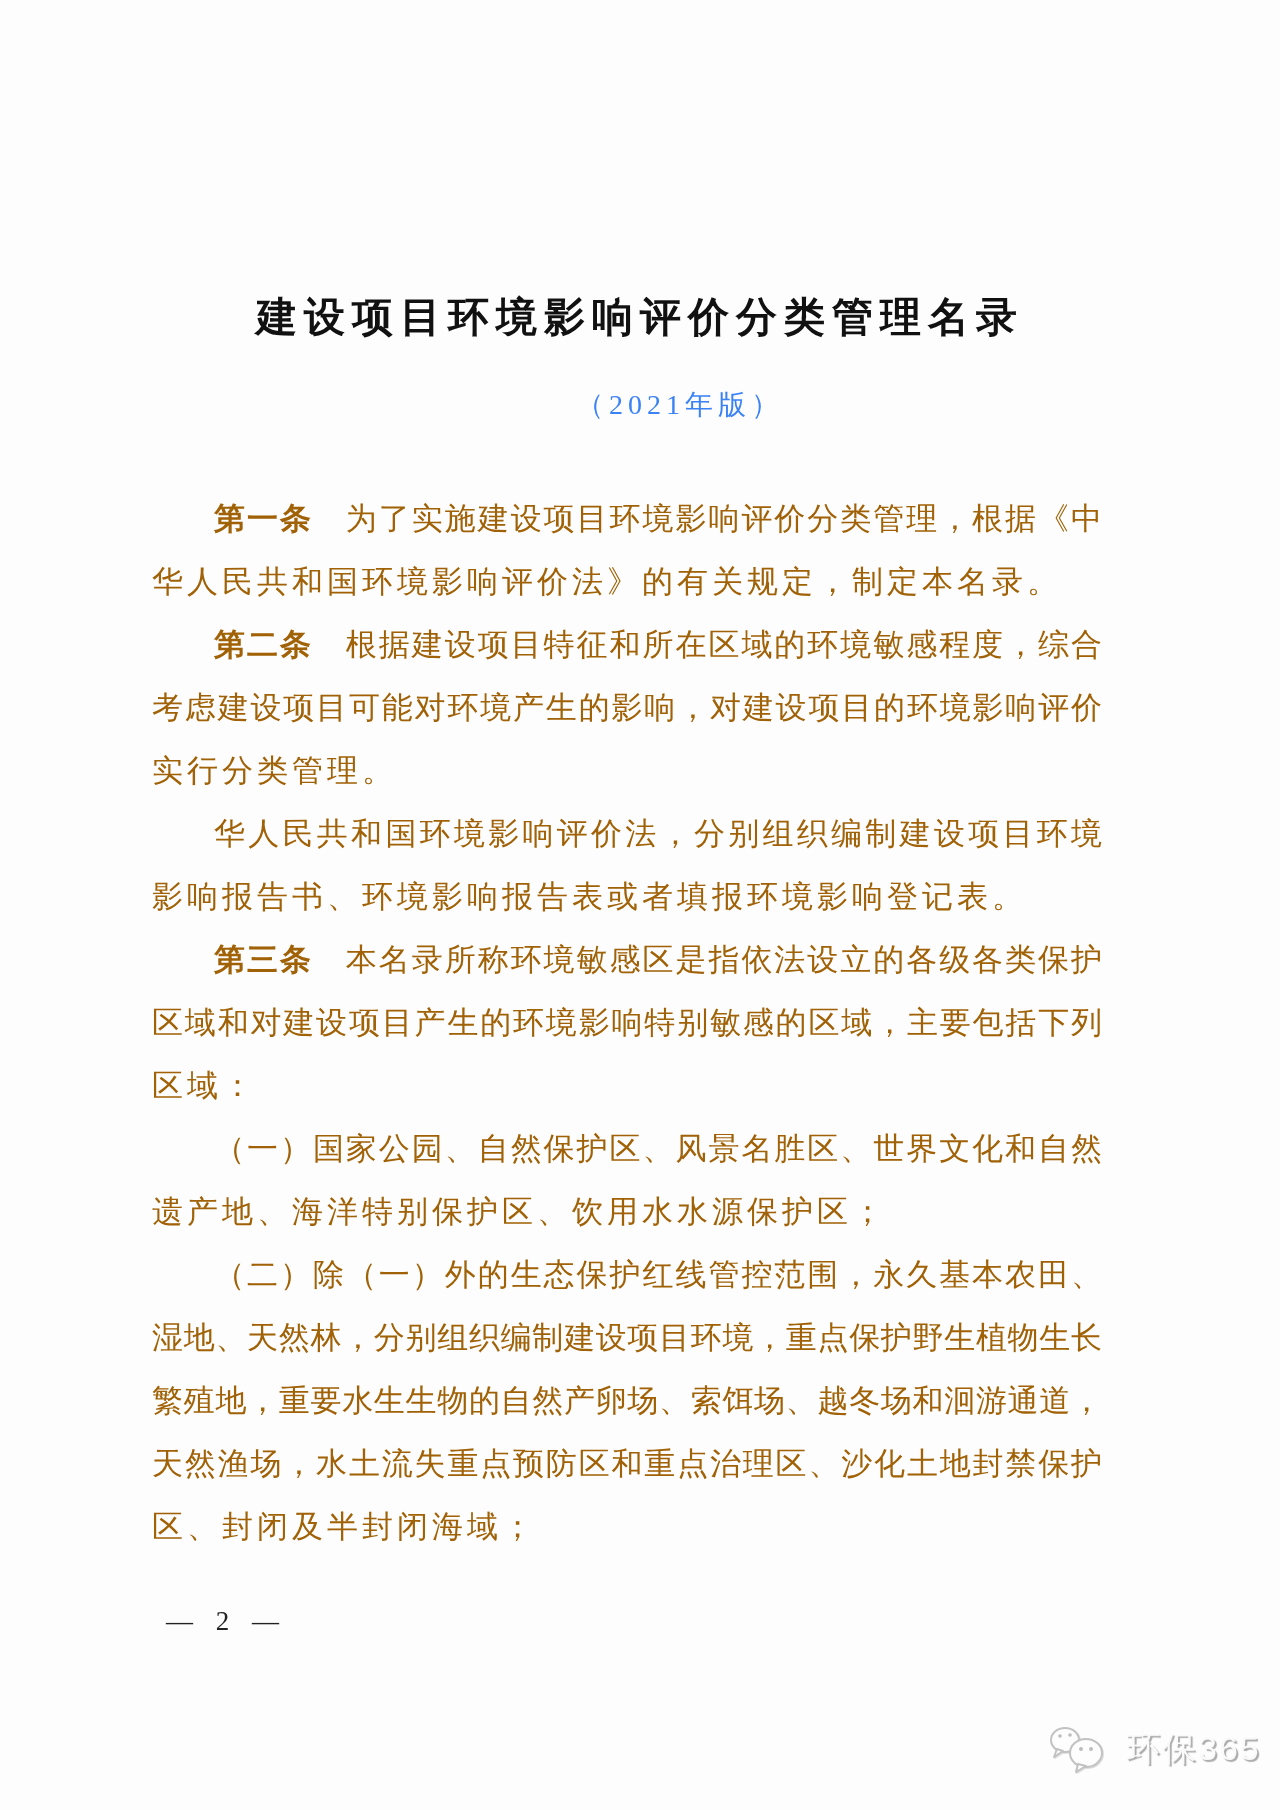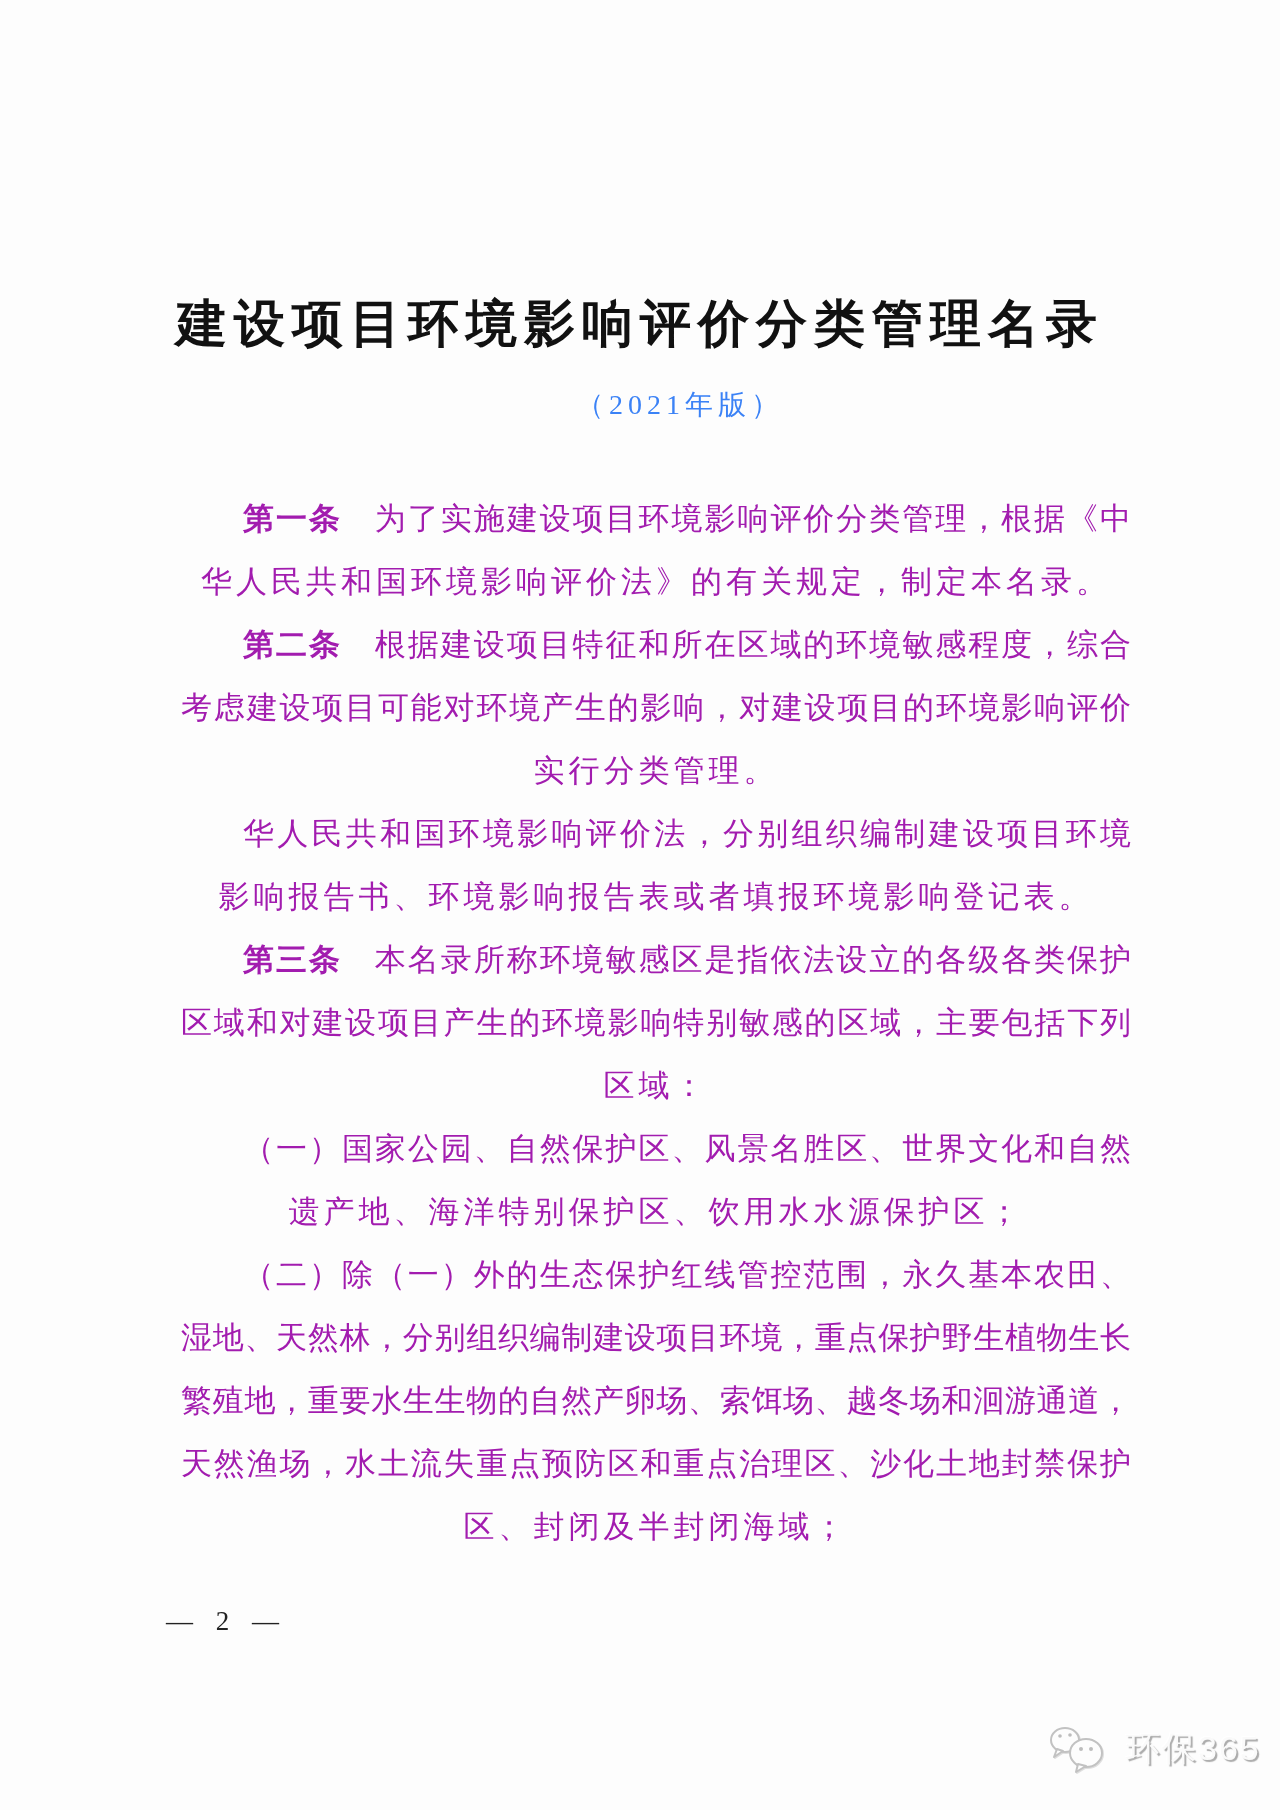--- a/index.html
+++ b/index.html
@@ -9,51 +9,51 @@
     background:#fdfdfd;
     overflow:hidden;
     color:#1a1a1a;
     font-family:"Liberation Serif","DejaVu Serif",serif;
   }
   .doc-title{
     position:absolute;top:290px;left:0;width:1280px;
     text-align:center;
     font-family:"Liberation Sans","DejaVu Sans",sans-serif;
     font-weight:700;
-    font-size:51px;
+    font-size:41px;
     letter-spacing:7px;
     color:#111111;
     white-space:nowrap;
   }
   .doc-subtitle{
     position:absolute;top:386px;left:0;width:1280px;
     text-align:center;
     font-size:28px;
     letter-spacing:5px;
     color:#3b82f6;
     white-space:nowrap;
     padding-left:40px;
   }
   .body-text{
-    position:absolute;left:181px;top:487px;width:950px;
+    position:absolute;left:152px;top:487px;width:950px;
     font-size:31px;
-    color:#a21caf;
+    color:#a16207;
   }
   .line{
     height:63px;
     line-height:63px;
     white-space:nowrap;
   }
   .fill{
     text-align:justify;
     text-align-last:justify;
     white-space:normal;
   }
   .endline{
-    text-align:center;
+    text-align:left;
     letter-spacing:4px;
   }
   .indent{
     text-indent:62px;
   }
   .art{
     font-weight:700;
   }
   .page-number{
     position:absolute;left:166px;top:1606px;

